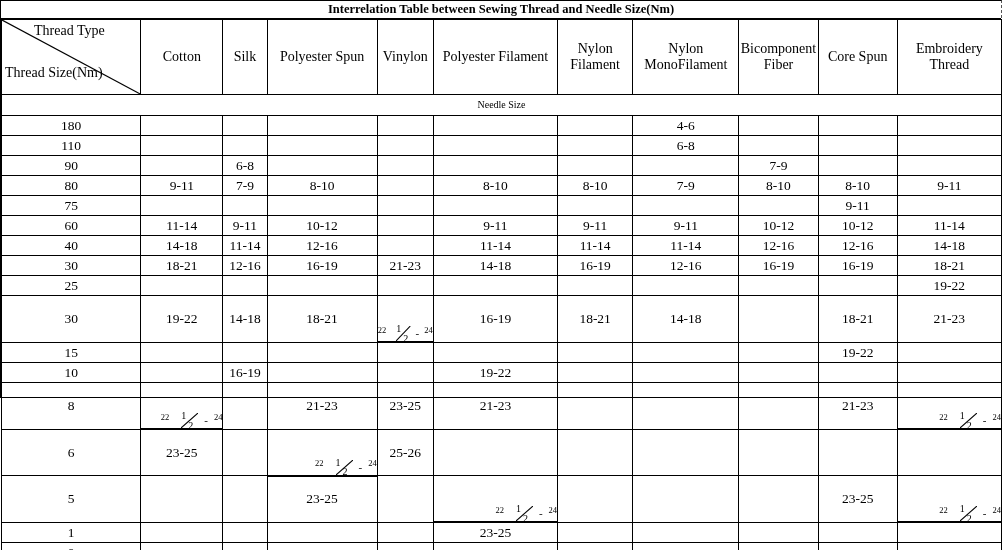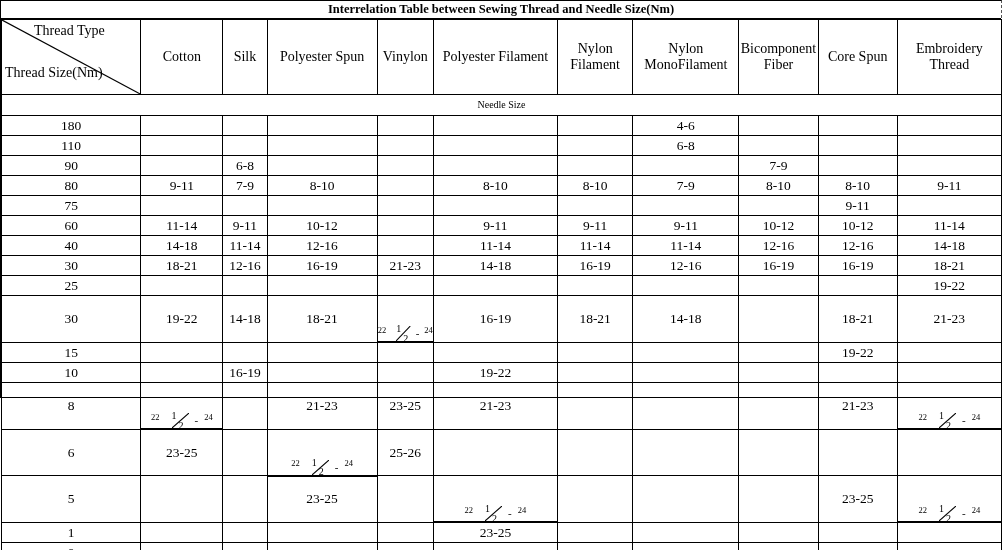--- a/index.html
+++ b/index.html
@@ -100,21 +100,21 @@
 
   
   .frac-cell {
     position: relative;
     border-bottom: 2px solid #000 !important;
   }
   .frac-wrap {
     position: relative;
     display: flex;
     align-items: center;
-    justify-content: center;
+    justify-content: flex-end;
     height: 100%;
     width: 100%;
     font-size: 13.5px;
     white-space: nowrap;
     margin-top: 30px;
   }
   .frac-wrap .num-sm {
     font-size: 8.5px;
     vertical-align: top;
     position: relative;

